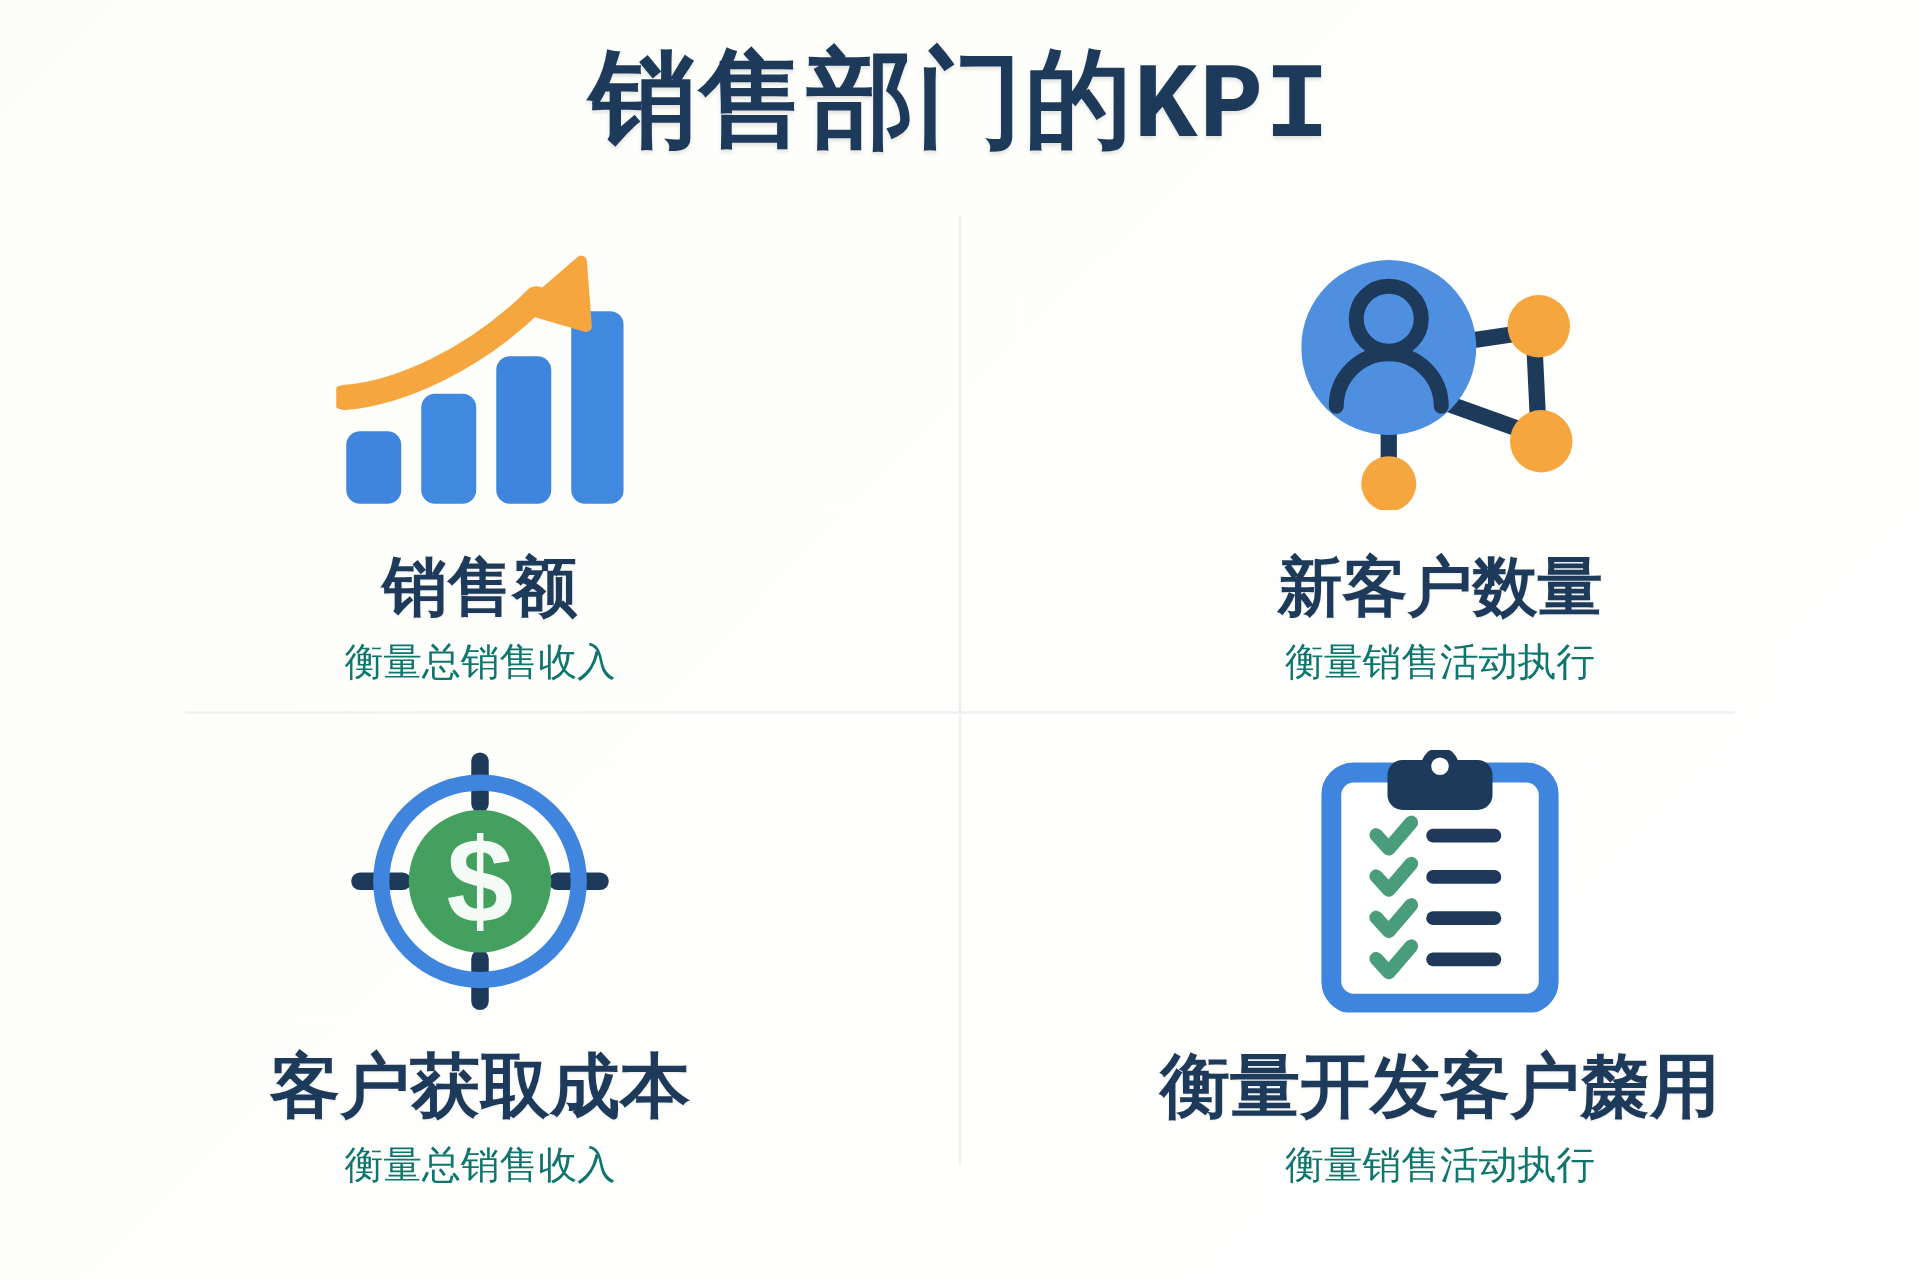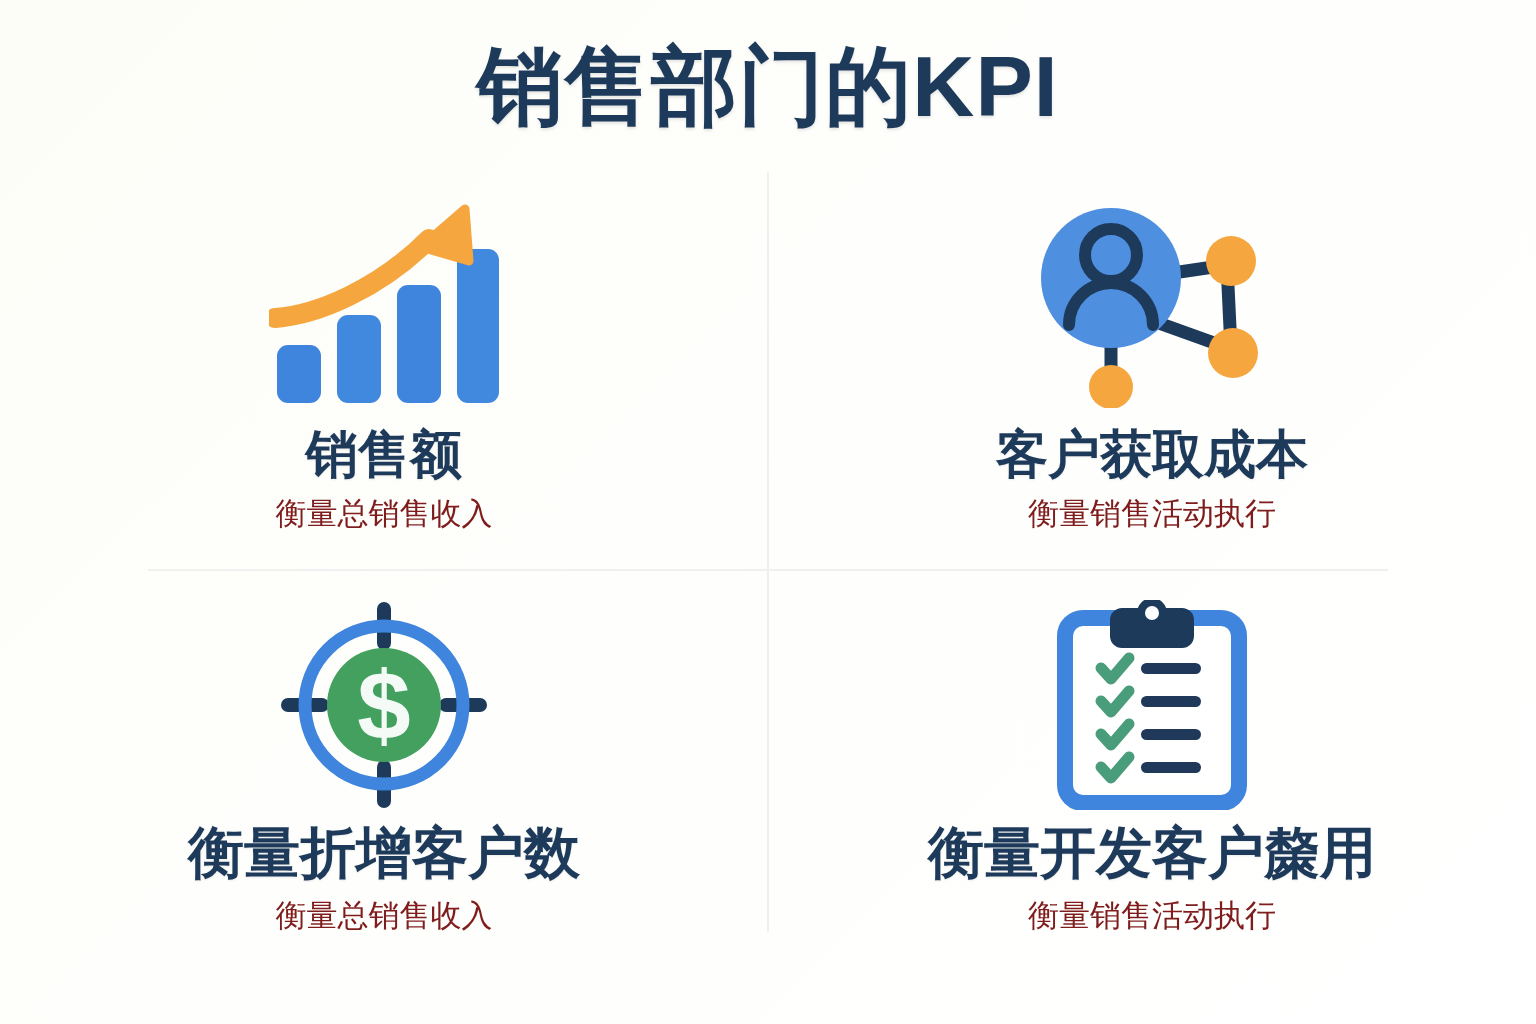--- a/index.html
+++ b/index.html
@@ -26,20 +26,21 @@
   
   .title-wrap {
     position: absolute;
     top: 0;
     left: 0;
     width: 1536px;
     height: 172px;
     display: flex;
     align-items: center;
     justify-content: center;
+    font-family: Liberation Mono, monospace;
   }
   .poster-title {
     font-size: 86px;
     line-height: 1;
     font-weight: 700;
     color: #1d3a5b;
     letter-spacing: 1px;
     text-align: center;
     white-space: nowrap;
     text-shadow: 0 2px 3px rgba(180,180,180,0.35);
@@ -88,37 +89,37 @@
 
   .icon-box {
     height: 215px;
     display: flex;
     align-items: center;
     justify-content: center;
   }
   .icon-box.small { height: 210px; }
 
   .kpi-title {
-    margin-top: 12px;
+    margin-top: 28px;
     font-size: 52px;
     font-weight: 700;
     color: #1d3a5b;
     line-height: 1.12;
     text-align: center;
     white-space: nowrap;
     text-shadow: 0 1px 2px rgba(190,190,190,0.3);
   }
   .kpi-title.big {
     font-size: 56px;
   }
   .kpi-sub {
     margin-top: 12px;
     font-size: 31px;
     font-weight: 500;
-    color: #7f1d1d;
+    color: #0f766e;
     line-height: 1.2;
     text-align: center;
     white-space: nowrap;
   }
 </style>
 </head>
 <body>
 
 <div class="poster">
 
@@ -161,41 +162,41 @@
 
           <circle cx="70" cy="52" r="26" fill="none" stroke="#1d3a5b" stroke-width="12"></circle>
 
           <path d="M 28 122 A 42 42 0 0 1 112 122" fill="none" stroke="#1d3a5b" stroke-width="12" stroke-linecap="round"></path>
 
           <circle cx="190" cy="58" r="25" fill="#f5a63e"></circle>
           <circle cx="192" cy="150" r="25" fill="#f5a63e"></circle>
           <circle cx="70" cy="184" r="22" fill="#f5a63e"></circle>
         </svg>
       </div>
-      <div class="kpi-title">客户获取成本</div>
+      <div class="kpi-title">新客户数量</div>
       <div class="kpi-sub">衡量销售活动执行</div>
     </div>
 
     <div class="cell r2">
       <div class="icon-box small">
         <svg width="210" height="210" viewBox="0 0 210 210">
 
           <rect x="98" y="2" width="14" height="48" rx="7" fill="#1d3a5b"></rect>
           <rect x="98" y="160" width="14" height="48" rx="7" fill="#1d3a5b"></rect>
           <rect x="2" y="98" width="48" height="14" rx="7" fill="#1d3a5b"></rect>
           <rect x="160" y="98" width="48" height="14" rx="7" fill="#1d3a5b"></rect>
 
           <circle cx="105" cy="105" r="79" fill="none" stroke="#3f85dd" stroke-width="13"></circle>
 
           <circle cx="105" cy="105" r="57" fill="#43a05e"></circle>
 
           <text x="105" y="105" text-anchor="middle" dominant-baseline="central" font-family="'Liberation Sans', sans-serif" font-size="96" font-weight="700" fill="#f4fbf6">$</text>
         </svg>
       </div>
-      <div class="kpi-title big">衡量折增客户数</div>
+      <div class="kpi-title big">客户获取成本</div>
       <div class="kpi-sub">衡量总销售收入</div>
     </div>
 
     <div class="cell r2">
       <div class="icon-box small">
         <svg width="190" height="210" viewBox="0 0 190 210">
 
           <rect x="8" y="18" width="174" height="185" rx="18" fill="none" stroke="#3f85dd" stroke-width="16"></rect>
 
           <rect x="24" y="34" width="142" height="153" rx="10" fill="#ffffff"></rect>

